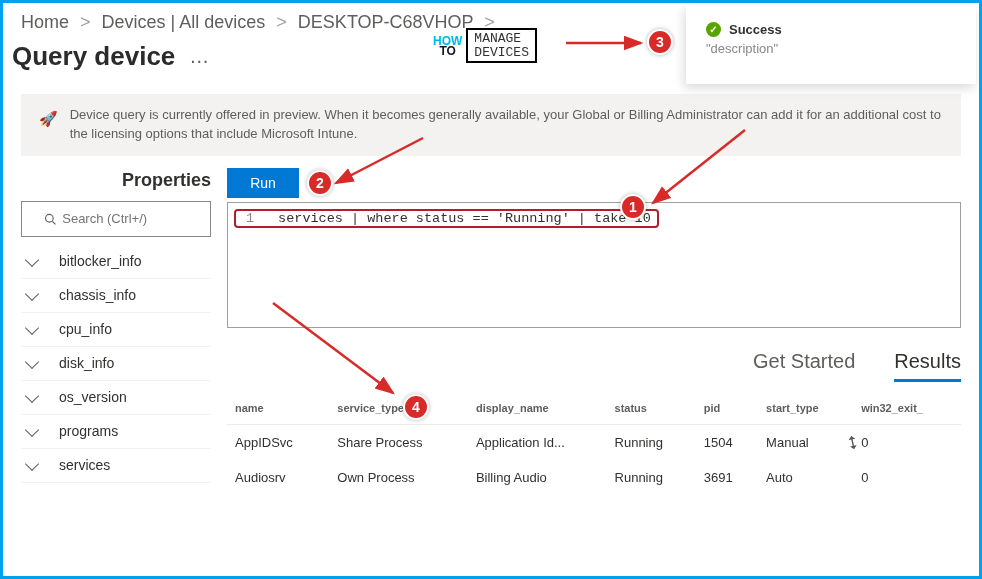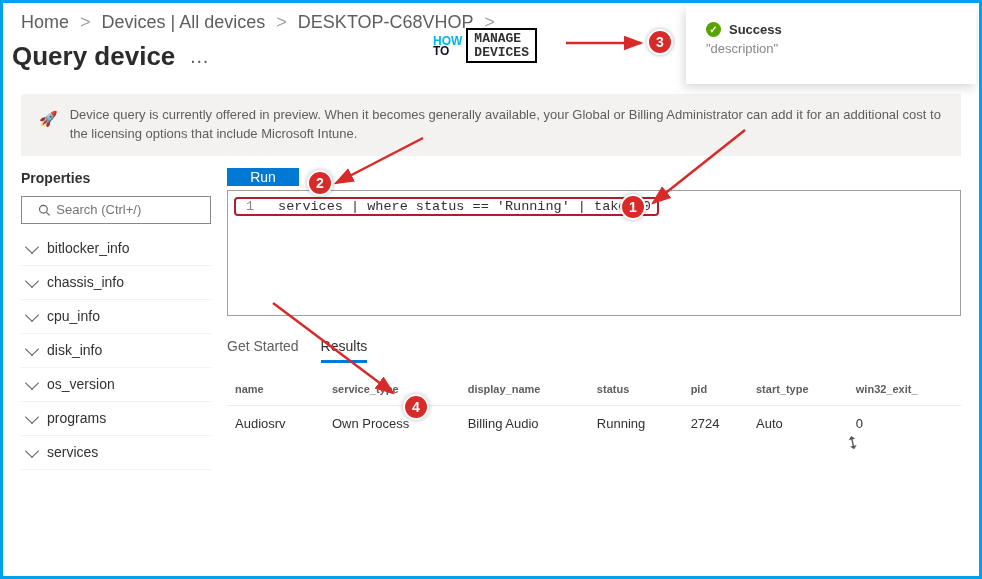--- a/index.html
+++ b/index.html
@@ -36,27 +36,27 @@
     .page-title-dots { font-size: 20px; color: #605e5c; margin-left: 14px; letter-spacing: 2px; }
 
     .logo {
       position: absolute;
       top: 25px;
       left: 430px;
       display: flex;
       align-items: center;
       gap: 4px;
     }
-    .logo-how-to { font-weight: 800; font-size: 12px; line-height: 10px; text-align: left;}
+    .logo-how-to { font-weight: 800; font-size: 12px; line-height: 10px; text-align: center;}
     .logo-how-to .how { color: #00b7eb; }
     .logo-how-to .to  { color: #0f172a; }
     .logo-box {
       border: 2px solid #000;
       padding: 2px 6px 1px 6px;
-      font-weight: 700;
+      font-weight: 400;
       font-family: "Courier New", monospace;
       line-height: 14px;
       font-size: 13px;
     }
 
     .toast {
       position: absolute;
       top: 3px;
       right: 3px;
       width: 290px;
@@ -84,66 +84,66 @@
     }
     .info-bar .rocket-icon { color: #8a6fd1; font-size: 15px; margin-top: 2px; }
 
     .main-area {
       display: flex;
       padding: 6px 0 0 18px;
       gap: 16px;
     }
 
     .sidebar { width: 190px; flex-shrink: 0; }
-    .sidebar-title { font-weight: 600; font-size: 14px; margin: 2px 0 10px 0; }
+    .sidebar-title { font-weight: 600; font-size: 18px; margin: 2px 0 10px 0; text-align: right; }
     .search-box {
       display: flex;
       align-items: center;
       border: 1px solid #8a8886;
-      height: 28px;
-      padding: 0 16px;
+      height: 36px;
+      padding: 0 22px;
       gap: 6px;
       color: #605e5c;
       font-size: 13px;
     }
     .search-box svg { width: 14px; height: 14px; }
     .search-box input {
       border: none;
       outline: none;
       width: 100%;
       font-size: 13px;
       font-family: inherit;
       color: #323130;
     }
     .tree { list-style: none; margin-top: 8px; }
     .tree li {
       display: flex;
       align-items: center;
-      gap: 4px;
+      gap: 16px;
       height: 34px;
       font-size: 14px;
       color: #323130;
       cursor: pointer;
       border-bottom: 1px solid #f3f2f1;
     }
     .tree .chev {
       width: 10px; height: 10px;
       border-right: 1.5px solid #605e5c;
       border-bottom: 1.5px solid #605e5c;
       transform: rotate(45deg);
       margin: 0 6px 2px 6px;
     }
 
     .content { flex: 1; padding-right: 18px; }
     .run-btn {
       background: #0078d4;
       color: #fff;
       border: none;
       width: 72px;
-      height: 18px;
+      height: 30px;
       font-size: 14px;
       cursor: pointer;
     }
 
     .editor {
       border: 1px solid #a19f9d;
       margin-top: 4px;
       height: 126px;
       padding: 6px 6px;
       font-family: Consolas, "Courier New", monospace;
@@ -155,23 +155,24 @@
       border: 2px solid #b01e2e;
       border-radius: 4px;
       padding: 0 6px 0 0;
       white-space: pre;
       gap: 14px;
     }
     .editor-ln { color: #8a8886; padding: 0 10px; }
 
     .tabs {
       display: flex;
-      gap: 22px;
+      gap: 39px;
       margin: 22px 0 10px 0;
-      font-size: 14px;
+      font-size: 20px;
+      justify-content: flex-end;
     }
     .tabs .tab { color: #605e5c; padding-bottom: 6px; cursor: pointer; }
     .tabs .tab.active { color: #323130; border-bottom: 3px solid #0078d4; }
 
     table.results {
       width: 100%;
       border-collapse: collapse;
       font-size: 13px;
     }
     table.results th {
@@ -321,25 +322,34 @@
             <th>service_type</th>
             <th>display_name</th>
             <th>status</th>
             <th>pid</th>
             <th>start_type</th>
             <th>win32_exit_</th>
           </tr>
         </thead>
       <tbody id="results-body">
           <tr>
+            <td>AppIDSvc</td>
+            <td>Share Process</td>
+            <td>Application Id...</td>
+            <td>Running</td>
+            <td>1504</td>
+            <td>Manual</td>
+            <td>0</td>
+          </tr>
+          <tr>
             <td>Audiosrv</td>
             <td>Own Process</td>
             <td>Billing Audio</td>
             <td>Running</td>
-            <td>2724</td>
+            <td>3691</td>
             <td>Auto</td>
             <td>0</td>
           </tr>
         </tbody>
     </table>
   </div>
 </div>
 
 <div class="cursor-icon">⭥</div>
 

